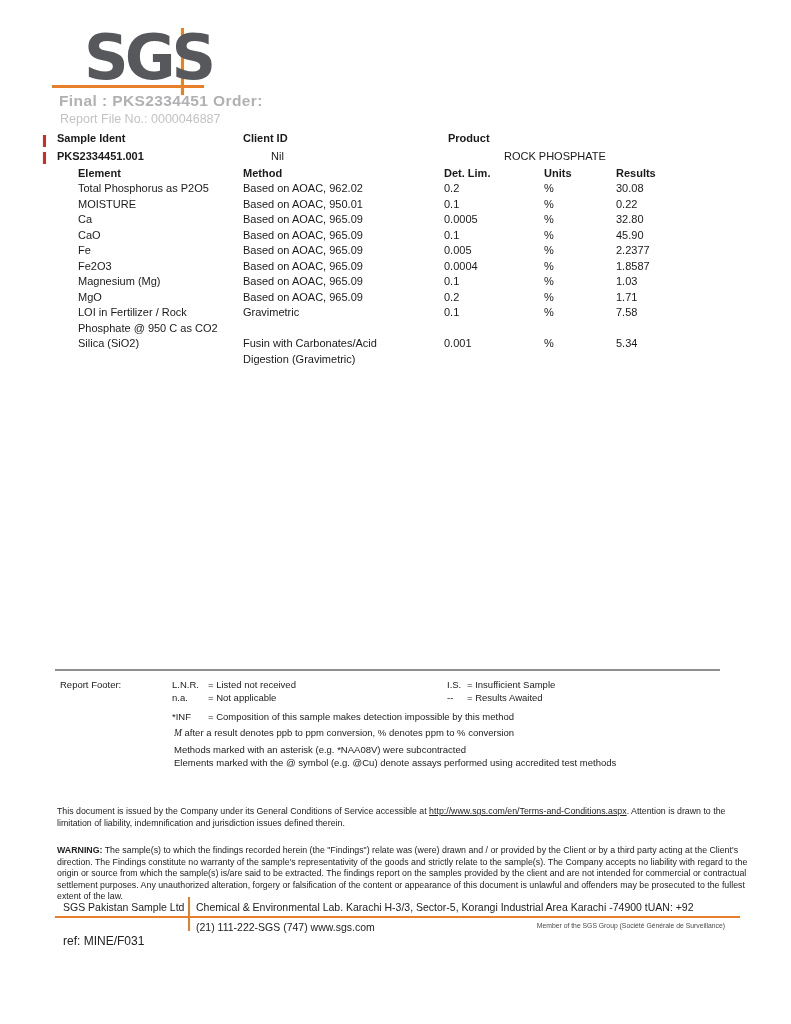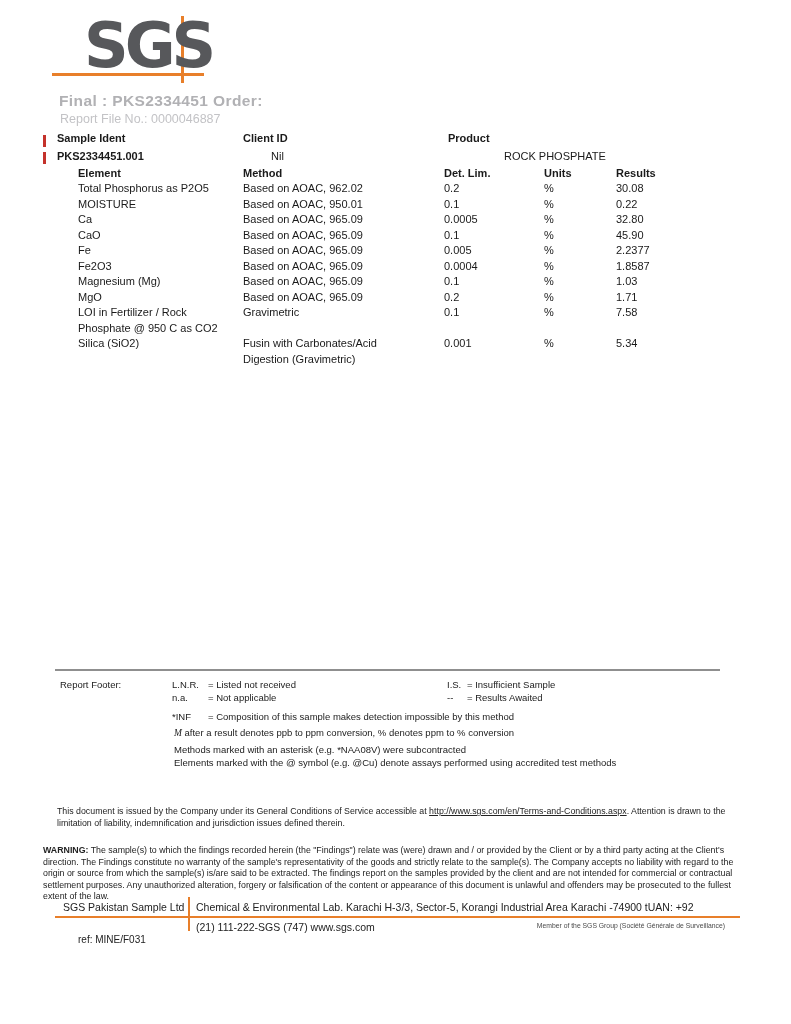--- a/index.html
+++ b/index.html
@@ -6,21 +6,21 @@
   .page{
     position:relative;
     width:791px;height:1024px;
     background:#ffffff;
     margin:0 auto;
     font-family:"Liberation Sans", sans-serif;
     color:#1a1a1a;
     overflow:hidden;
   }
   
-  .logo-wrap{position:absolute;left:52px;top:10px;width:200px;height:80px;}
+  .logo-wrap{position:absolute;left:52px;top:22px;width:200px;height:80px;}
   .logo-text{
     position:absolute;left:32px;top:-4px;
     font-family:"DejaVu Sans", sans-serif;
     font-weight:bold;font-size:62px;line-height:80px;
     letter-spacing:-4px;color:var(--logo-gray);
   }
   .logo-hline{position:absolute;left:0px;top:63px;width:152px;height:2.5px;background:var(--orange);}
   .logo-vline{position:absolute;left:129px;top:6px;width:2.5px;height:67px;background:var(--orange);}
   .not-drawn{position:absolute;left:225px;top:51px;font-size:13px;font-weight:bold;color:#111;}
   .final-line{position:absolute;left:59px;top:92px;font-size:15.5px;font-weight:bold;color:#b1b1b4;letter-spacing:.4px;}
@@ -54,30 +54,30 @@
   .rf-abbr2{flex:none;width:20px;}
   .rf-def2{flex:1;}
   .rf-inf{margin-top:7px;}
   .rf-m{margin-top:3px;margin-left:174px;}
   .rf-m .mit{font-family:"Liberation Serif", serif;font-style:italic;}
   .rf-methods{margin-top:5px;margin-left:174px;}
   .rf-elements{margin-left:174px;}
   
   .legal{position:absolute;left:57px;top:806px;width:694px;font-size:8.8px;line-height:11.6px;color:#222;}
   .legal a{color:#222;text-decoration:underline;}
-  .warning{position:absolute;left:43px;top:845px;width:694px;font-size:8.8px;line-height:11.6px;color:#222;}
+  .warning{position:absolute;left:57px;top:845px;width:694px;font-size:8.8px;line-height:11.6px;color:#222;}
   .warning .wl{font-weight:bold;}
   
   .f-company{position:absolute;left:63px;top:901px;font-size:10.5px;color:#222;}
   .f-vbar{position:absolute;left:188px;top:897px;width:2px;height:34px;background:var(--orange);}
   .f-address{position:absolute;left:196px;top:901px;font-size:10.5px;color:#222;white-space:nowrap;}
   .f-hline{position:absolute;left:55px;top:916px;width:685px;height:2px;background:var(--orange);}
   .f-phone{position:absolute;left:196px;top:921px;font-size:10.5px;color:#222;text-align:center;}
   .f-member{position:absolute;left:400px;top:922px;width:325px;font-size:6.8px;color:#4a4a4a;text-align:right;}
-  .f-ref{position:absolute;left:78px;top:934px;font-size:10px;color:#222;text-align:right;}
+  .f-ref{position:absolute;left:63px;top:934px;font-size:12px;color:#222;text-align:right;}
 </style>
 </head>
 <body>
 
 <div class="page" style="--orange: #e87f2a; --logo-gray: #57585b; --red: #c4322b;">
 
   <div class="logo-wrap">
     <div class="logo-hline"></div>
     <div class="logo-vline"></div>
     <div class="logo-text">SGS</div>

